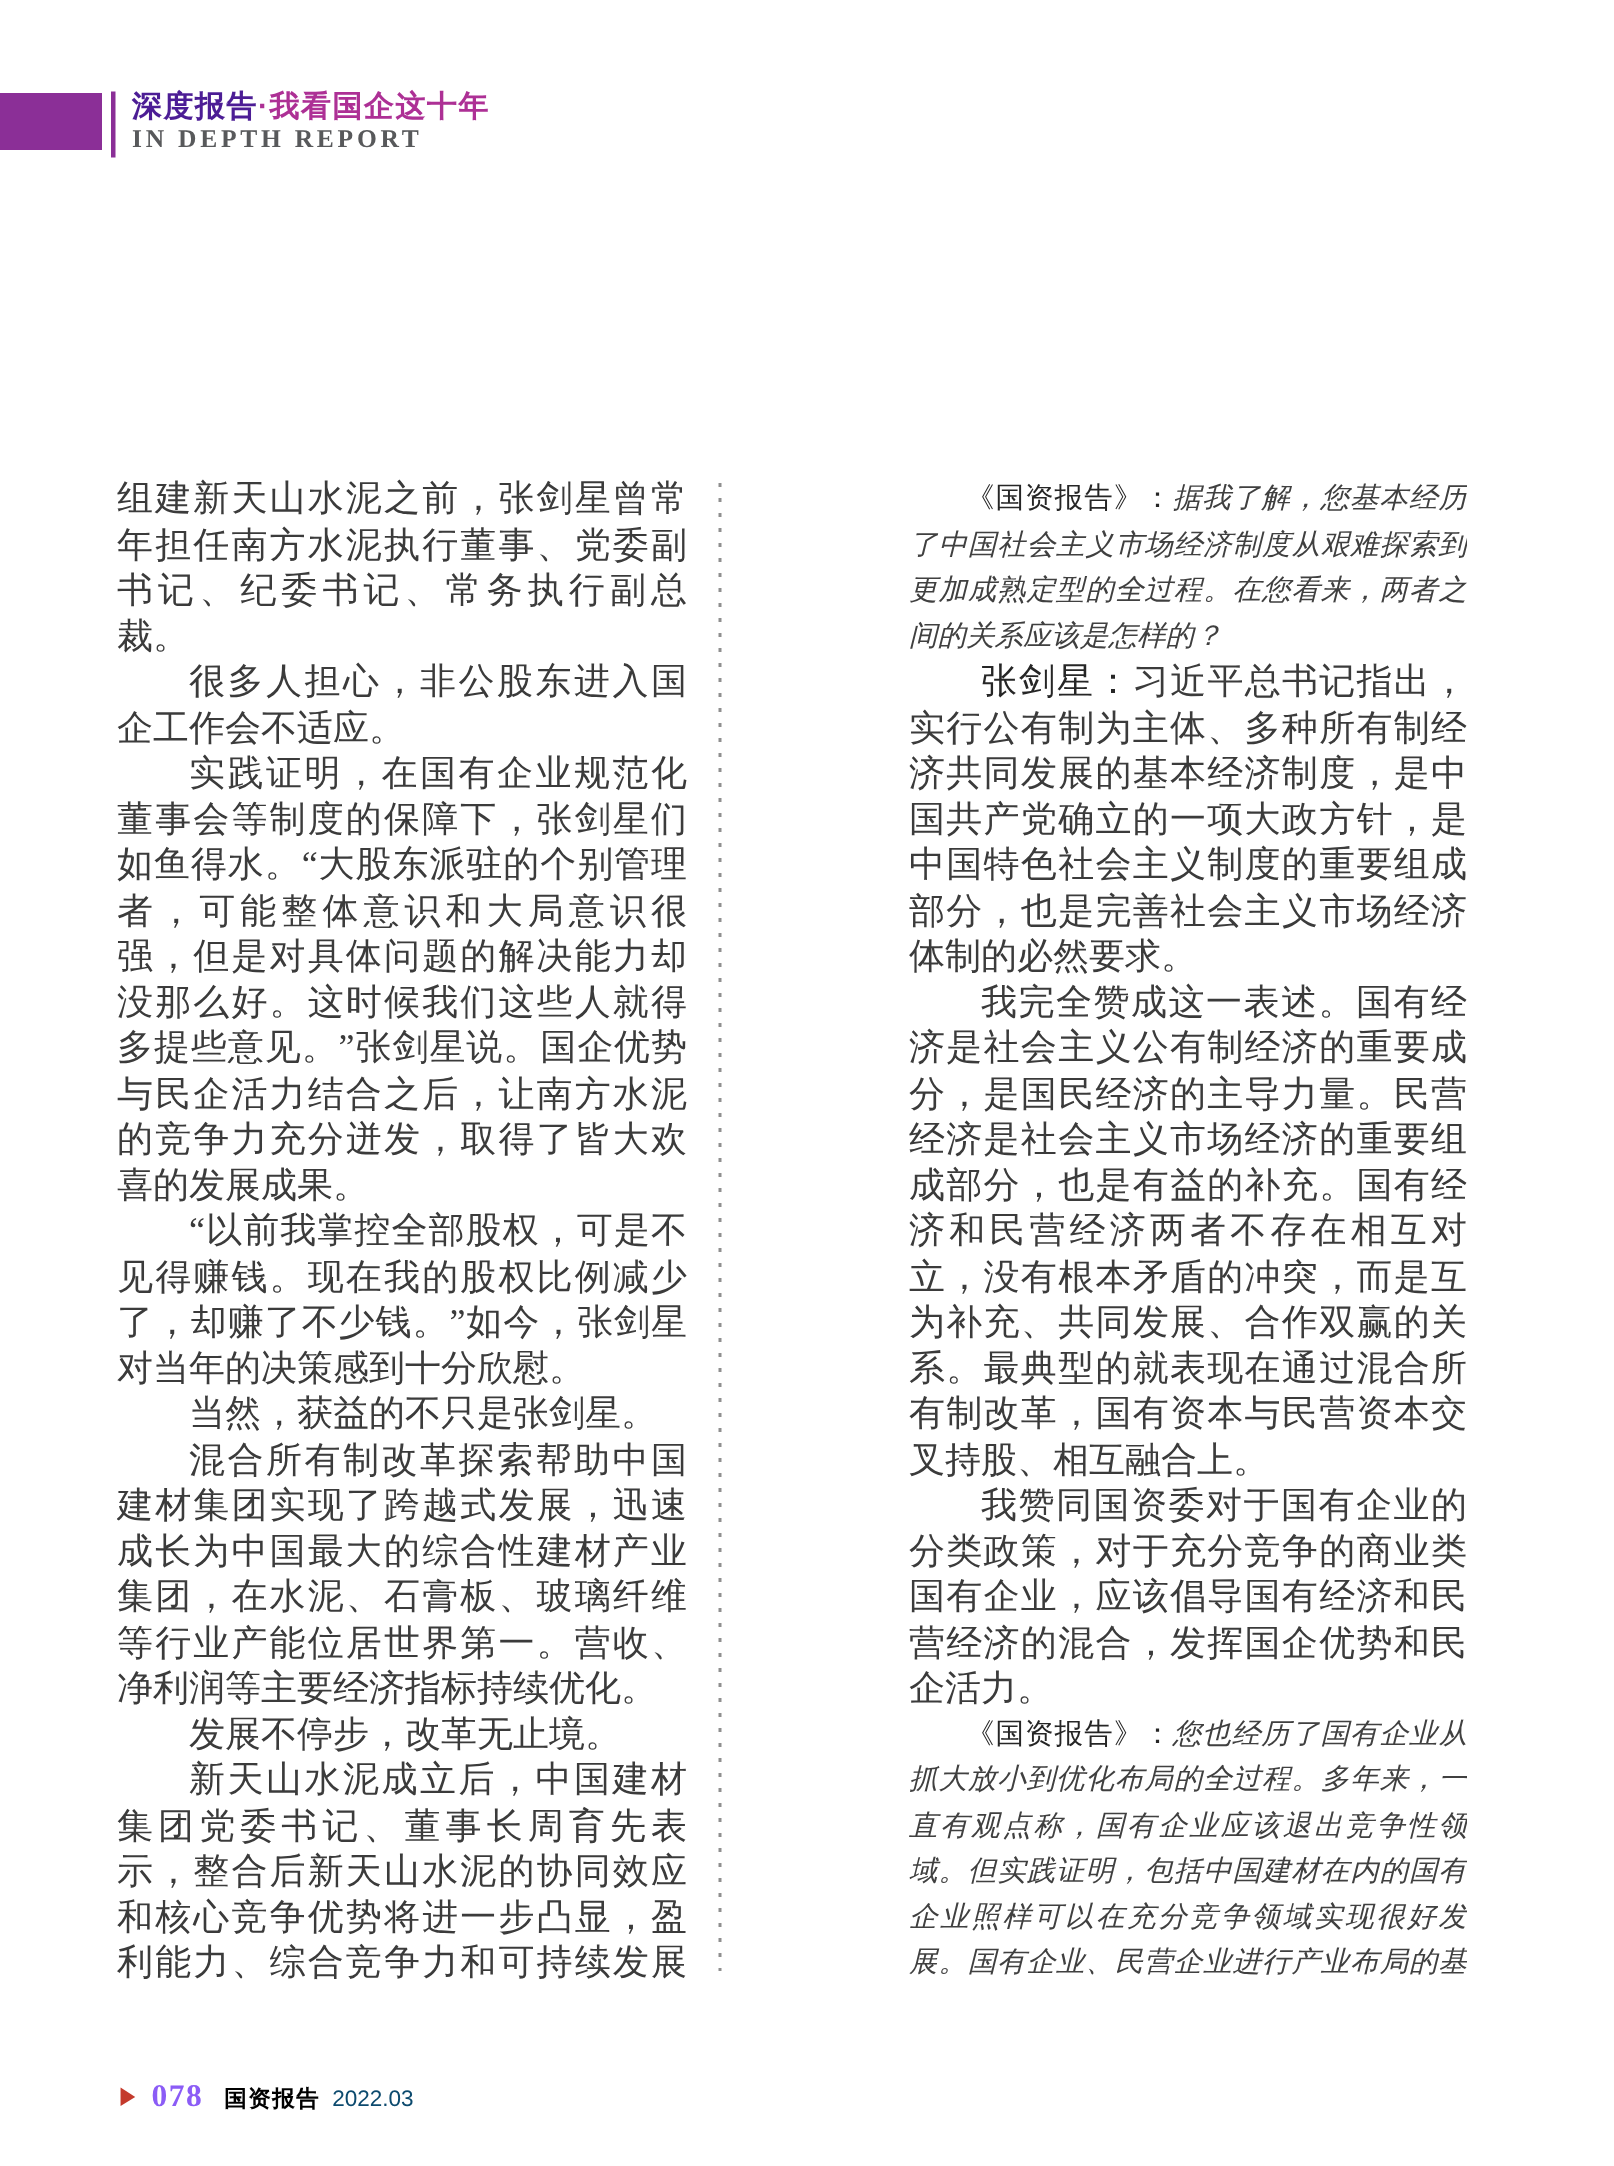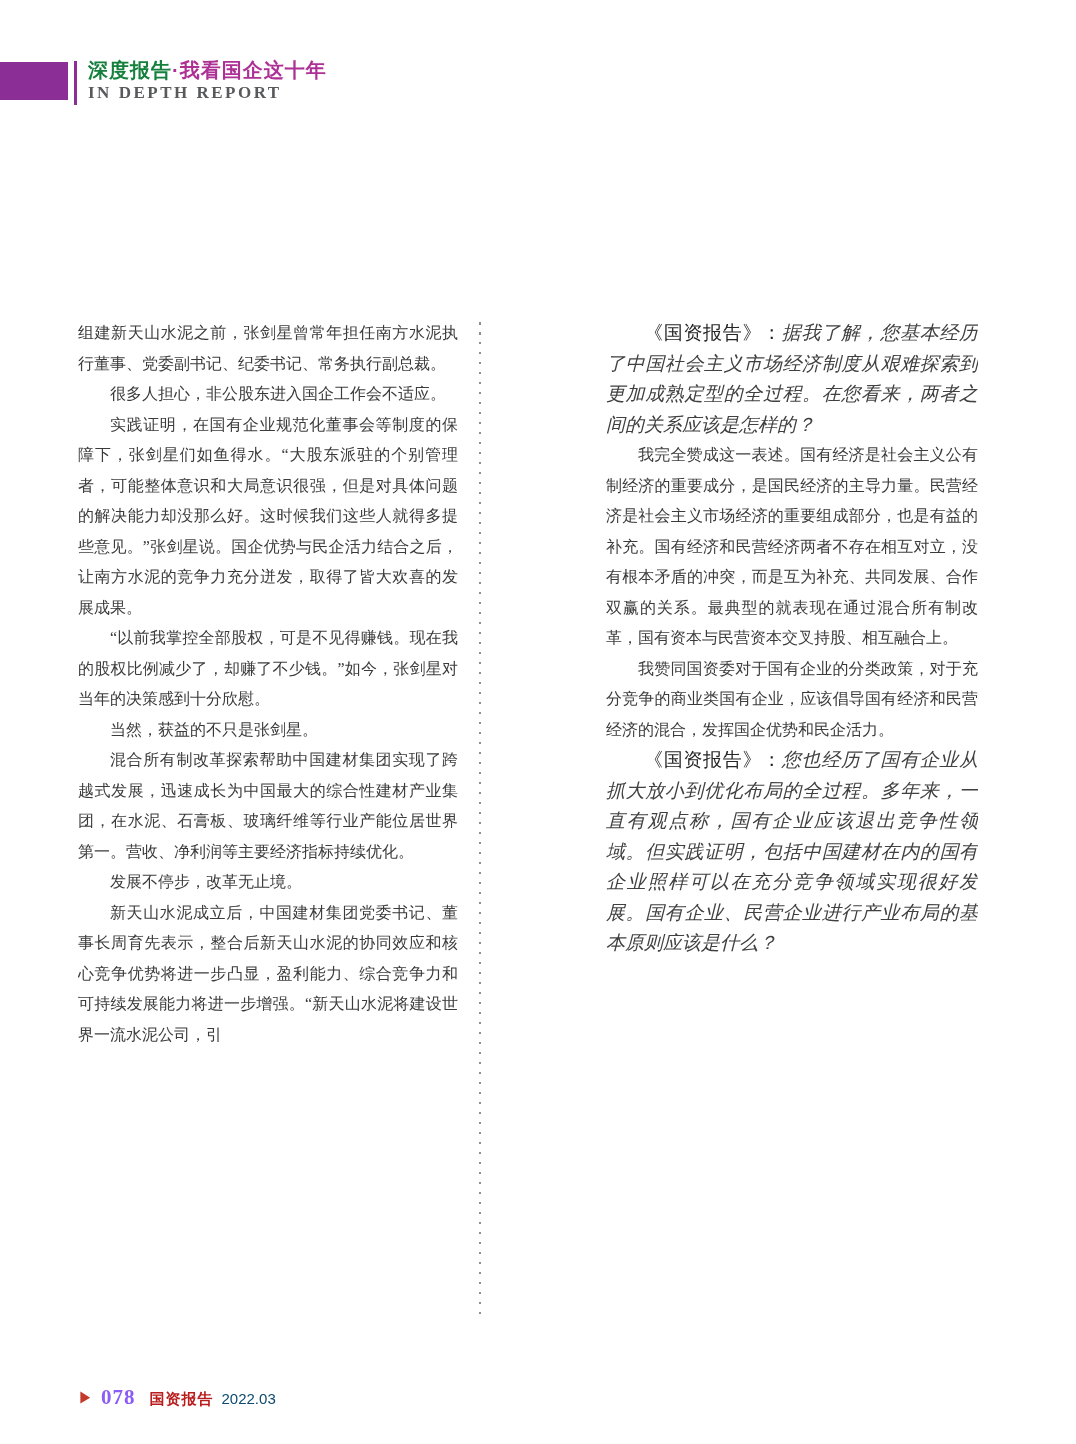--- a/index.html
+++ b/index.html
@@ -35,21 +35,21 @@
   .column.left  { left: 78px;  width: 380px; }
   .column.right { left: 606px; width: 372px; }
   .col-divider {
     position: absolute; left: 479px; top: 322px; width: 2px; height: 992px;
     background-image: repeating-linear-gradient(to bottom,
       currentColor 0px, currentColor 2.5px, transparent 2.5px, transparent 10px);
   }
   .para {
     margin: 0;
     font-family: "Liberation Serif", serif;
-    font-size: 16px; line-height: 30.5px;
+    font-size: 24px; line-height: 30.5px;
     color: #3b3b3b;
     text-align: justify; text-justify: inter-character;
     text-indent: 2em;
   }
   .para.no-indent { text-indent: 0; }
   .para .lead {
     font-family: "Liberation Sans", sans-serif;
     font-weight: 400; font-style: normal; color: #262626;
   }
   .para.question { font-style: italic; font-size: 19px; color: #404040; }
@@ -75,41 +75,42 @@
     font-size: 15px; color: #0c4a6e;
   }
 </style>
 </head>
 <body>
 
 <div class="page">
 
   <div class="color-block" style="background: rgb(139, 47, 151);"></div>
   <div class="header-bar" style="background: rgb(139, 47, 151);"></div>
-  <div class="title-cn"><span style="color: #15803d;">深度报告</span><span style="color: rgb(173, 48, 149);">·</span><span style="color: rgb(173, 48, 149);">我看国企这十年</span></div>
+  <div class="title-cn"><span style="color: #4c1d95;">深度报告</span><span style="color: rgb(173, 48, 149);">·</span><span style="color: rgb(173, 48, 149);">我看国企这十年</span></div>
   <div class="title-en" style="color: rgb(88, 89, 91);">IN DEPTH REPORT</div>
 
   <div class="column left" id="left-col">
       <p class="para no-indent">组建新天山水泥之前，张剑星曾常年担任南方水泥执行董事、党委副书记、纪委书记、常务执行副总裁。</p>
       <p class="para">很多人担心，非公股东进入国企工作会不适应。</p>
       <p class="para">实践证明，在国有企业规范化董事会等制度的保障下，张剑星们如鱼得水。“大股东派驻的个别管理者，可能整体意识和大局意识很强，但是对具体问题的解决能力却没那么好。这时候我们这些人就得多提些意见。”张剑星说。国企优势与民企活力结合之后，让南方水泥的竞争力充分迸发，取得了皆大欢喜的发展成果。</p>
       <p class="para">“以前我掌控全部股权，可是不见得赚钱。现在我的股权比例减少了，却赚了不少钱。”如今，张剑星对当年的决策感到十分欣慰。</p>
       <p class="para">当然，获益的不只是张剑星。</p>
       <p class="para">混合所有制改革探索帮助中国建材集团实现了跨越式发展，迅速成长为中国最大的综合性建材产业集团，在水泥、石膏板、玻璃纤维等行业产能位居世界第一。营收、净利润等主要经济指标持续优化。</p>
       <p class="para">发展不停步，改革无止境。</p>
       <p class="para">新天山水泥成立后，中国建材集团党委书记、董事长周育先表示，整合后新天山水泥的协同效应和核心竞争优势将进一步凸显，盈利能力、综合竞争力和可持续发展能力将进一步增强。“新天山水泥将建设世界一流水泥公司，引</p>
     </div>
   <div class="col-divider" style="color: rgb(143, 143, 143);"></div>
   <div class="column right" id="right-col">
       <p class="para question"><span class="lead">《国资报告》：</span>据我了解，您基本经历了中国社会主义市场经济制度从艰难探索到更加成熟定型的全过程。在您看来，两者之间的关系应该是怎样的？</p>
+      <p class="para answer"><span class="lead">张剑星：</span>习近平总书记指出，实行公有制为主体、多种所有制经济共同发展的基本经济制度，是中国共产党确立的一项大政方针，是中国特色社会主义制度的重要组成部分，也是完善社会主义市场经济体制的必然要求。</p>
       <p class="para">我完全赞成这一表述。国有经济是社会主义公有制经济的重要成分，是国民经济的主导力量。民营经济是社会主义市场经济的重要组成部分，也是有益的补充。国有经济和民营经济两者不存在相互对立，没有根本矛盾的冲突，而是互为补充、共同发展、合作双赢的关系。最典型的就表现在通过混合所有制改革，国有资本与民营资本交叉持股、相互融合上。</p>
       <p class="para">我赞同国资委对于国有企业的分类政策，对于充分竞争的商业类国有企业，应该倡导国有经济和民营经济的混合，发挥国企优势和民企活力。</p>
       <p class="para question"><span class="lead">《国资报告》：</span>您也经历了国有企业从抓大放小到优化布局的全过程。多年来，一直有观点称，国有企业应该退出竞争性领域。但实践证明，包括中国建材在内的国有企业照样可以在充分竞争领域实现很好发展。国有企业、民营企业进行产业布局的基本原则应该是什么？</p>
     </div>
 
   <div class="footer">
     <span class="arrow" style="color: rgb(196, 58, 44);">▶</span>
       <span class="pagenum" style="color: #8b5cf6; margin-top: 32px;">078</span>
-    <span class="mag" style="color: #b91c1c;">国资报告</span>
+    <span class="mag" style="color: #000000;">国资报告</span>
     <span class="issue">2022.03</span>
   </div>
 
 </div>
 
 </body></html>

